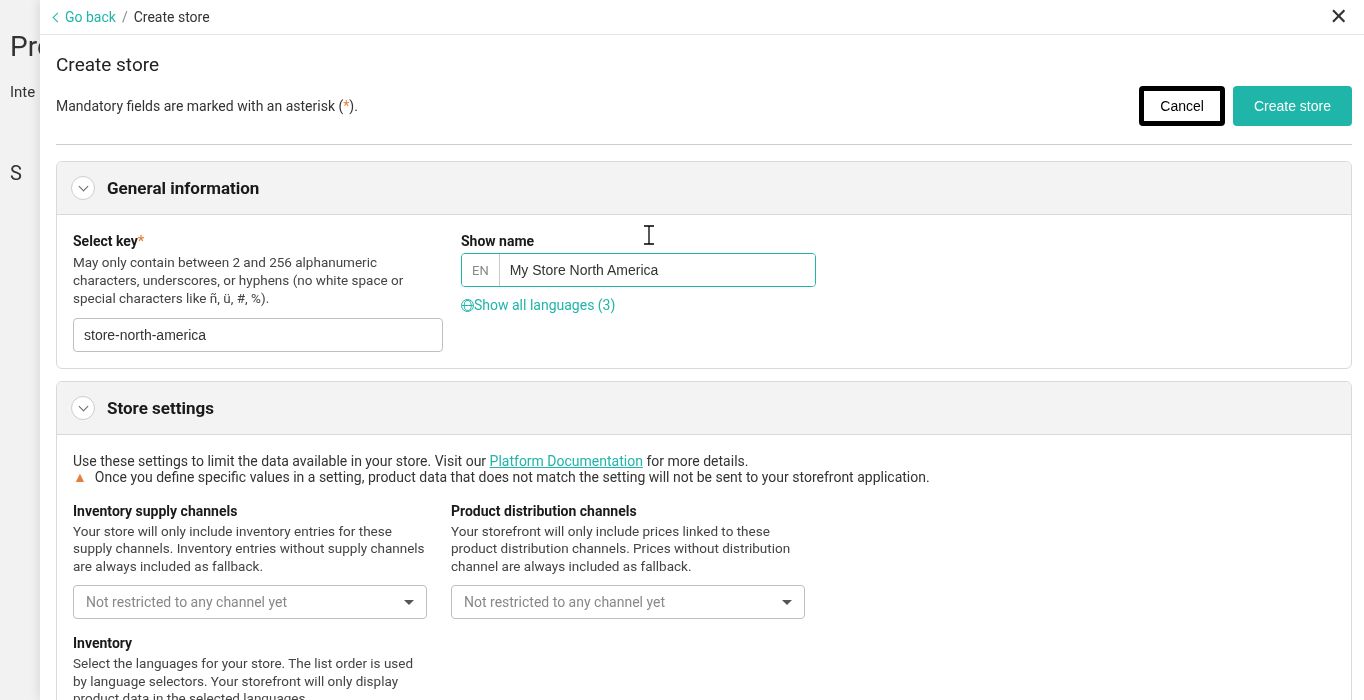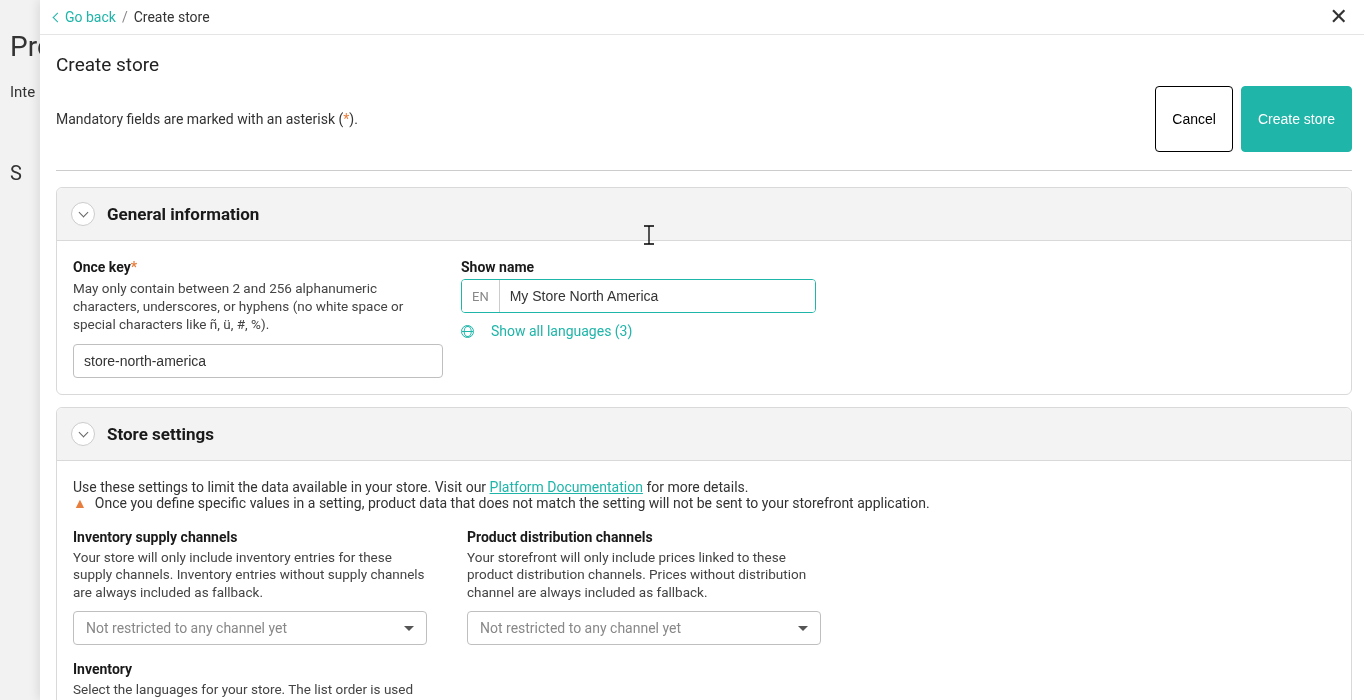--- a/index.html
+++ b/index.html
@@ -107,25 +107,25 @@
       color: #333;
     }
     .asterisk-orange {
       color: #e77e3e;
     }
     .actions {
       display: flex;
       gap: 8px;
     }
     .btn {
-      padding: 24px 16px;
+      padding: 7px 16px;
       border-radius: 4px;
       font-size: 14px;
       cursor: pointer;
-      border: 1px solid #000000;
+      border: 5px solid #000000;
       background: #fff;
     }
     .btn-primary {
       background: #1fb5a9;
       border-color: #1fb5a9;
       color: #fff;
     }
     .divider {
       height: 1px;
       background: #ccc;
@@ -225,21 +225,21 @@
       flex: 1;
       padding: 8px 10px;
       font-size: 14px;
       outline: none;
       color: #333;
     }
     .show-langs {
       margin-top: 10px;
       display: flex;
       align-items: center;
-      gap: 17px;
+      gap: 0;
       color: #1fb5a9;
       font-size: 14px;
       cursor: pointer;
     }
     .globe-icon {
       width: 13px;
       height: 13px;
       border: 1.3px solid #1fb5a9;
       border-radius: 50%;
       position: relative;
@@ -276,21 +276,21 @@
       font-size: 14px;
       color: #333;
       margin-bottom: 18px;
     }
     .warning-icon {
       color: #e77e3e;
       font-size: 14px;
     }
     .settings-row {
       display: flex;
-      gap: 40px;
+      gap: 24px;
       margin-bottom: 16px;
     }
     .settings-col {
       flex: 0 0 354px;
     }
     .settings-subtitle {
       font-size: 14px;
       font-weight: 700;
       color: #1a1a1a;
       margin-bottom: 4px;
@@ -371,21 +371,21 @@
       <div class="section-header">
         <span class="collapse-btn">
           <span class="chevron-down"></span>
         </span>
         <span class="section-title">General information</span>
       </div>
       <div class="section-body">
         <div class="form-row">
           <div class="form-col">
             <label class="field-label">
-              <span>Once key</span><span class="asterisk-orange">*</span>
+              <span>Select key</span><span class="asterisk-orange">*</span>
             </label>
             <div class="field-hint">May only contain between 2 and 256 alphanumeric characters, underscores, or hyphens (no white space or special characters like ñ, ü, #, %).</div>
             <input class="text-input" value="store-north-america" style="">
           </div>
           <div class="form-col-wide">
             <label class="field-label">Show name</label>
             <div class="input-wrapper-locale">
               <span class="locale-tag">EN</span>
               <input class="input-locale-field" value="My Store North America" style="">
             </div>

